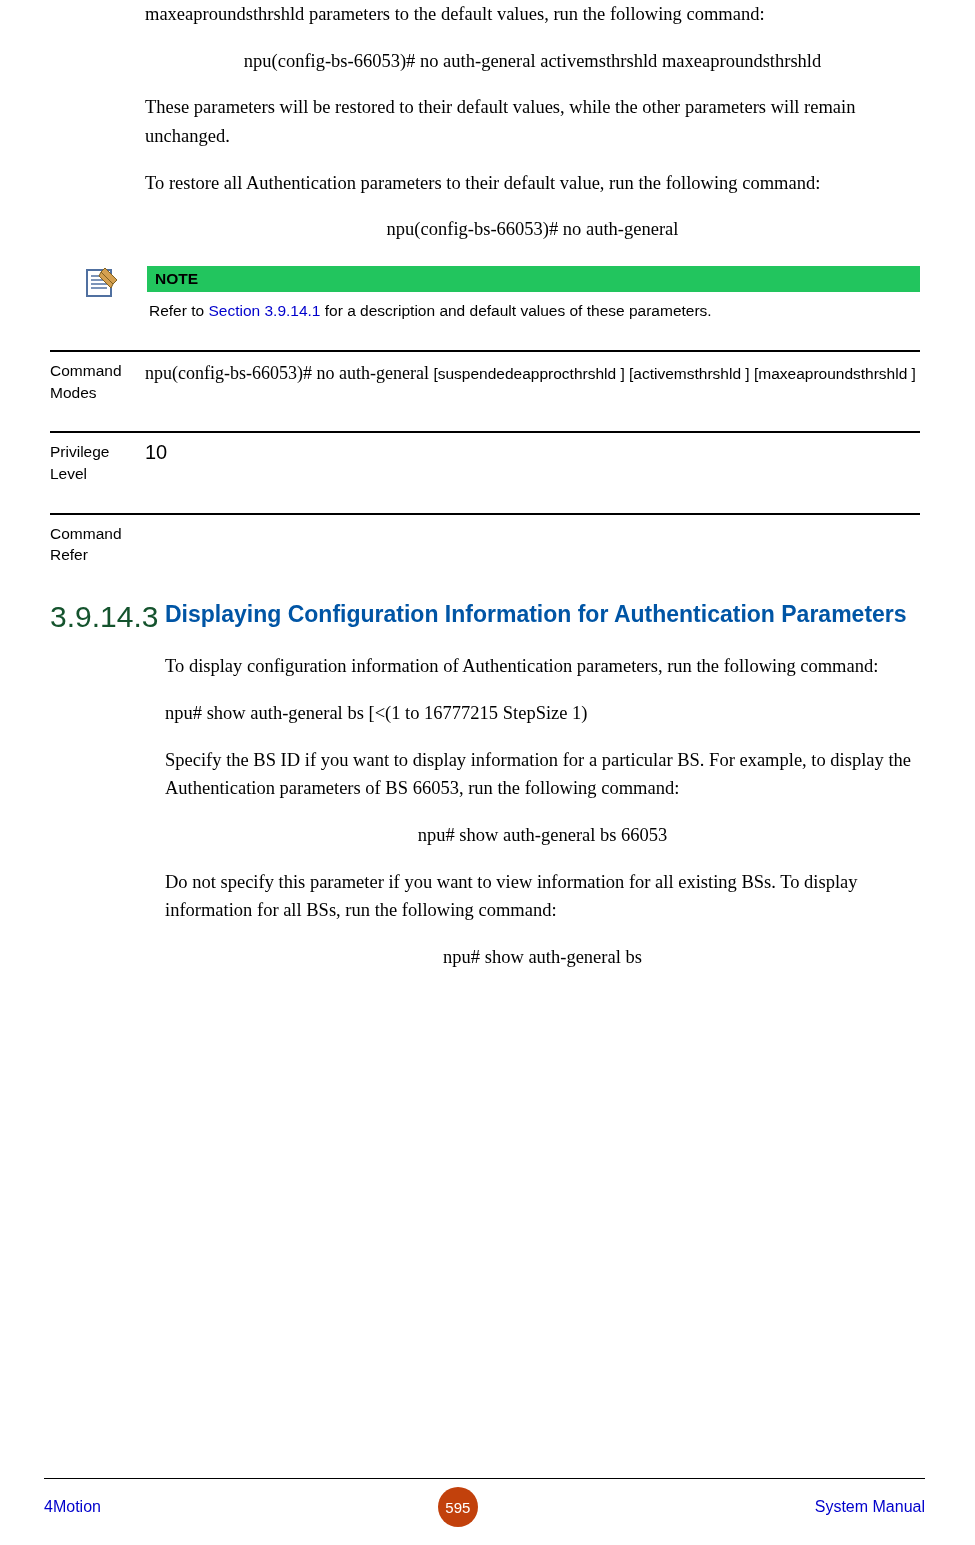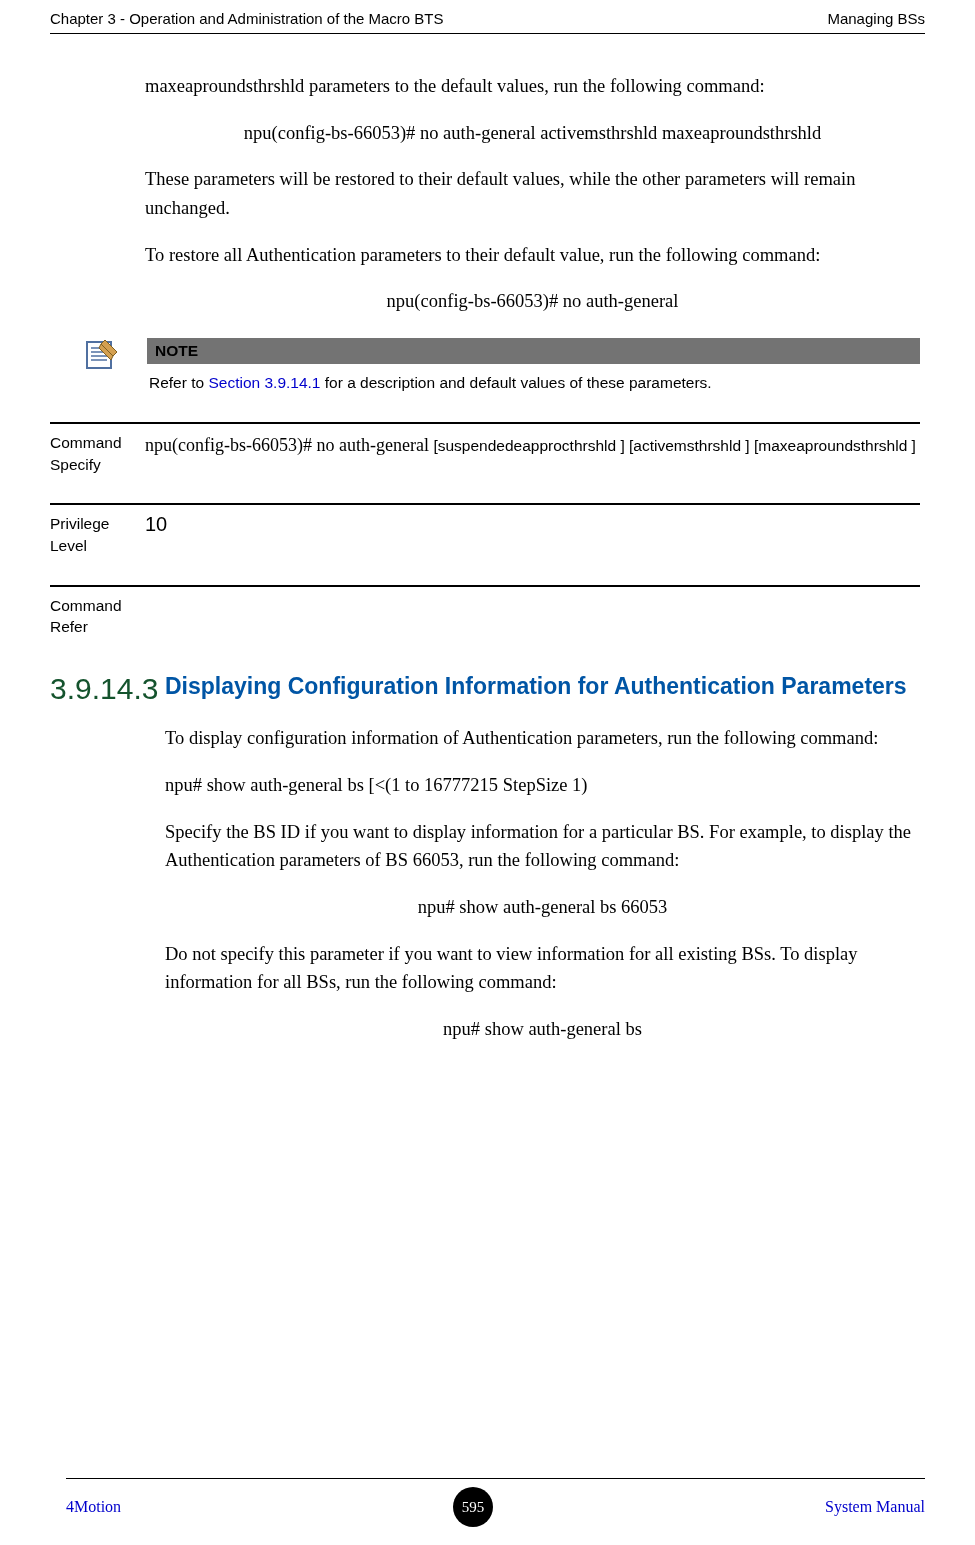--- a/index.html
+++ b/index.html
@@ -5,42 +5,38 @@
   * { box-sizing: border-box; margin: 0; padding: 0; }
   html, body { width: 975px; height: 1545px; background: #fff; font-family: Georgia, 'Times New Roman', serif; color: #000; }
   .page { width: 975px; height: 1545px; position: relative; padding: 0 50px; }
   .header { display: flex; justify-content: space-between; font-family: Arial, Helvetica, sans-serif; font-size: 15px; padding: 10px 0 6px 0; border-bottom: 1px solid #000; margin-bottom: 38px; }
   .body-text { font-size: 18.5px; line-height: 1.55; margin-left: 95px; margin-right: 5px; }
   .body-text p { margin-bottom: 18px; }
   .bold { font-weight: normal; text-align: center; }
   .note-box { display: flex; margin: 22px 0 28px 35px; }
   .note-icon { width: 34px; height: 34px; margin-right: 28px; flex-shrink: 0; }
   .note-content { flex: 1; margin-right: 5px; }
-  .note-header { background: #737373; font-family: Arial, Helvetica, sans-serif; font-weight: bold; font-size: 15.5px; padding: 4px 8px; }
+  .note-header { background: #22c55e; font-family: Arial, Helvetica, sans-serif; font-weight: bold; font-size: 15.5px; padding: 4px 8px; }
   .note-body { font-family: Arial, Helvetica, sans-serif; font-size: 15.5px; padding: 10px 2px 2px 2px; }
   .link { color: #0000cc; }
   .info-row { display: flex; border-top: 2.5px solid #000; margin: 0 5px 0 0; padding-top: 8px; margin-bottom: 28px; }
   .info-label { font-family: Arial, Helvetica, sans-serif; font-size: 15.5px; width: 95px; flex-shrink: 0; line-height: 1.4; }
   .info-value { font-size: 18px; line-height: 1.45; flex: 1; }
   .info-value-sans { font-family: Arial, Helvetica, sans-serif; font-size: 20px; flex: 1; }
   .section-header { display: flex; margin-top: 34px; margin-bottom: 18px; }
   .section-num { font-family: Arial, Helvetica, sans-serif; font-size: 30px; font-weight: normal; color: #14532d; width: 115px; flex-shrink:0; }
   .section-title { font-family: Arial, Helvetica, sans-serif; font-size: 23px; font-weight: bold; color: #0055a5; flex:1; line-height:1.25; }
-  .footer { position: absolute; bottom: 18px; left: 66px; right: 50px; display: flex; justify-content: space-between; align-items: center; font-family: Liberation Serif, serif; font-size: 16px; color: #0000cc; border-top: 1px solid #000; padding-top: 8px; }
-  .page-badge { background: #000000; color: #fff; border-radius: 50%; width: 40px; height: 40px; display: flex; align-items: center; justify-content: center; font-size: 15px; font-weight: normal; }
+  .footer { position: absolute; bottom: 18px; left: 44px; right: 50px; display: flex; justify-content: space-between; align-items: center; font-family: Liberation Sans, sans-serif; font-size: 16px; color: #0000cc; border-top: 1px solid #000; padding-top: 8px; }
+  .page-badge { background: #c2410c; color: #fff; border-radius: 50%; width: 40px; height: 40px; display: flex; align-items: center; justify-content: center; font-size: 15px; font-weight: normal; }
 </style>
 </head>
 <body>
 
 <div class="page">
 
-  <div class="header">
-    <span>Chapter 3 - Operation and Administration of the Macro BTS</span>
-    <span>Managing BSs</span>
-  </div>
 
   <div class="body-text">
     <p>maxeaproundsthrshld parameters to the default values, run the following command:</p>
     <p class="bold">npu(config-bs-66053)# no auth-general activemsthrshld maxeaproundsthrshld</p>
     <p>These parameters will be restored to their default values, while the other parameters will remain unchanged.</p>
     <p>To restore all Authentication parameters to their default value, run the following command:</p>
     <p class="bold">npu(config-bs-66053)# no auth-general</p>
   </div>
 
   <div class="note-box">
@@ -57,21 +53,21 @@
     </div>
     <div class="note-content">
       <div class="note-header">NOTE</div>
       <div class="note-body">
         <span>Refer to </span><span class="link">Section 3.9.14.1</span><span> for a description and default values of these parameters.</span>
       </div>
     </div>
   </div>
 
   <div class="info-row">
-    <div class="info-label">Command Specify</div>
+    <div class="info-label">Command Modes</div>
     <div class="info-value">
       <span class="bold">npu(config-bs-66053)# no auth-general </span><span style="font-family: Arial, Helvetica, sans-serif; font-size:15.5px;">[suspendedeapprocthrshld ] [activemsthrshld ] [maxeaproundsthrshld ]</span>
     </div>
   </div>
 
   <div class="info-row">
     <div class="info-label">Privilege Level</div>
     <div class="info-value-sans">10</div>
   </div>
 

